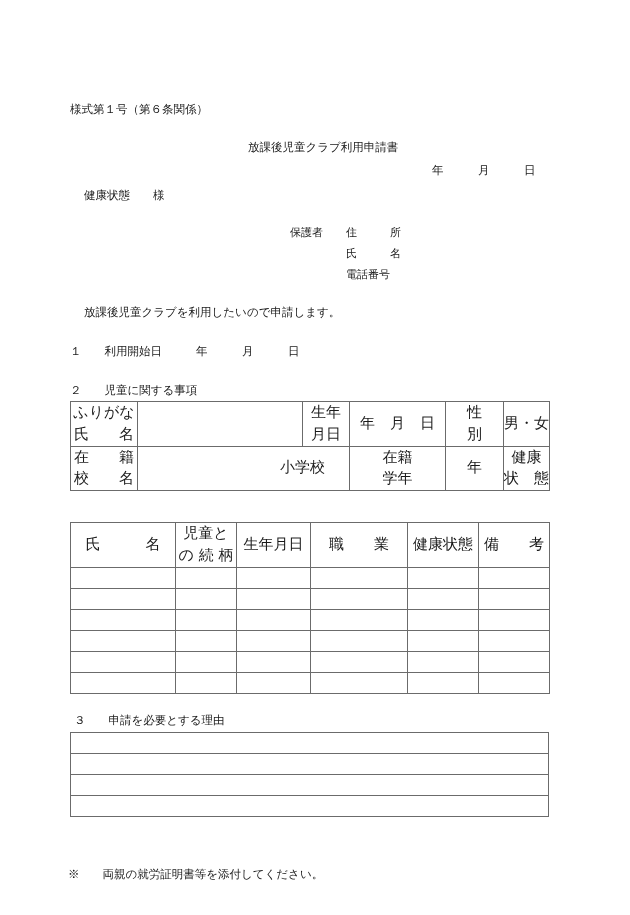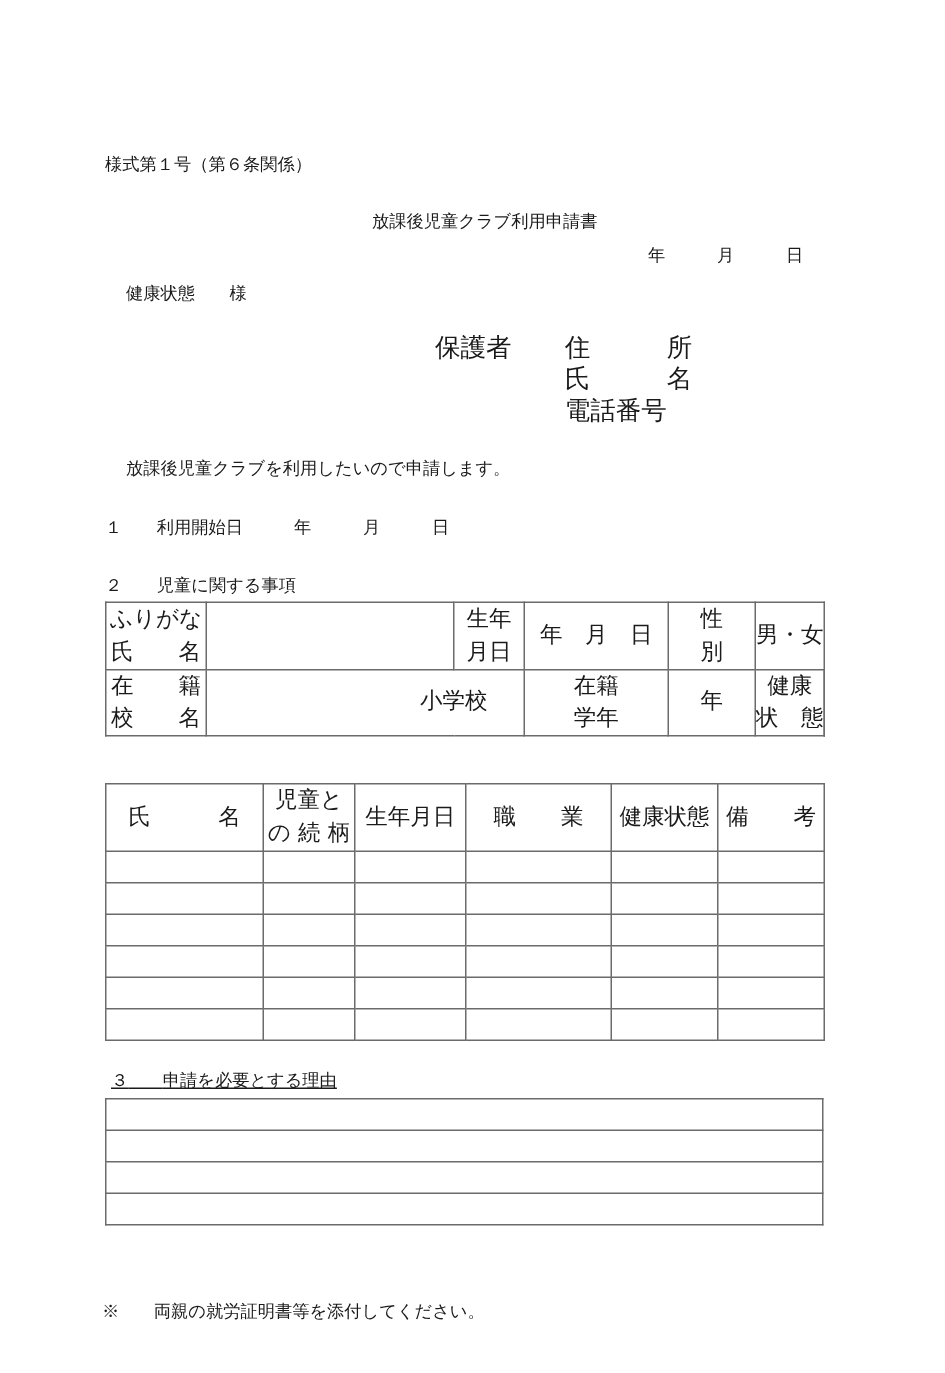--- a/index.html
+++ b/index.html
@@ -28,31 +28,31 @@
     line-height: 1.25;
     white-space: pre;
     color: #1a1a1a;
   }
   .form-no   { left: 70px;  top: 102px; }
   .doc-title { left: 232px; top: 140px; margin-left: 16px; }
   .date-top  { left: 432px; top: 163px; }
   .addressee { left: 84px;  top: 188px; }
 
   .guardian-block { position: absolute; left: 290px; top: 222px; }
-  .guardian-row { white-space: pre; font-size: 17px; line-height: 21px; }
+  .guardian-row { white-space: pre; font-size: 11px; line-height: 21px; }
   .guardian-label { display: inline-block; }
 
   .statement { left: 84px;  top: 305px; }
 
   .sec1-label { left: 70px;  top: 344px; text-align: center; }
   .sec1-date  { left: 196px; top: 344px; }
 
   .sec2-label { left: 70px;  top: 383px; text-align: right; }
   .sec3-label { left: 70px;  top: 502px; }
-  .sec4-label { left: 74px;  top: 713px; text-decoration: underline; }
+  .sec4-label { left: 74px;  top: 713px; }
   .note       { left: 68px;  top: 820px; margin-top: 47px; }
 
   
   table {
     position: absolute;
     border-collapse: collapse;
     table-layout: fixed;
     font-size: 15px;
     color: #1a1a1a;
   }

